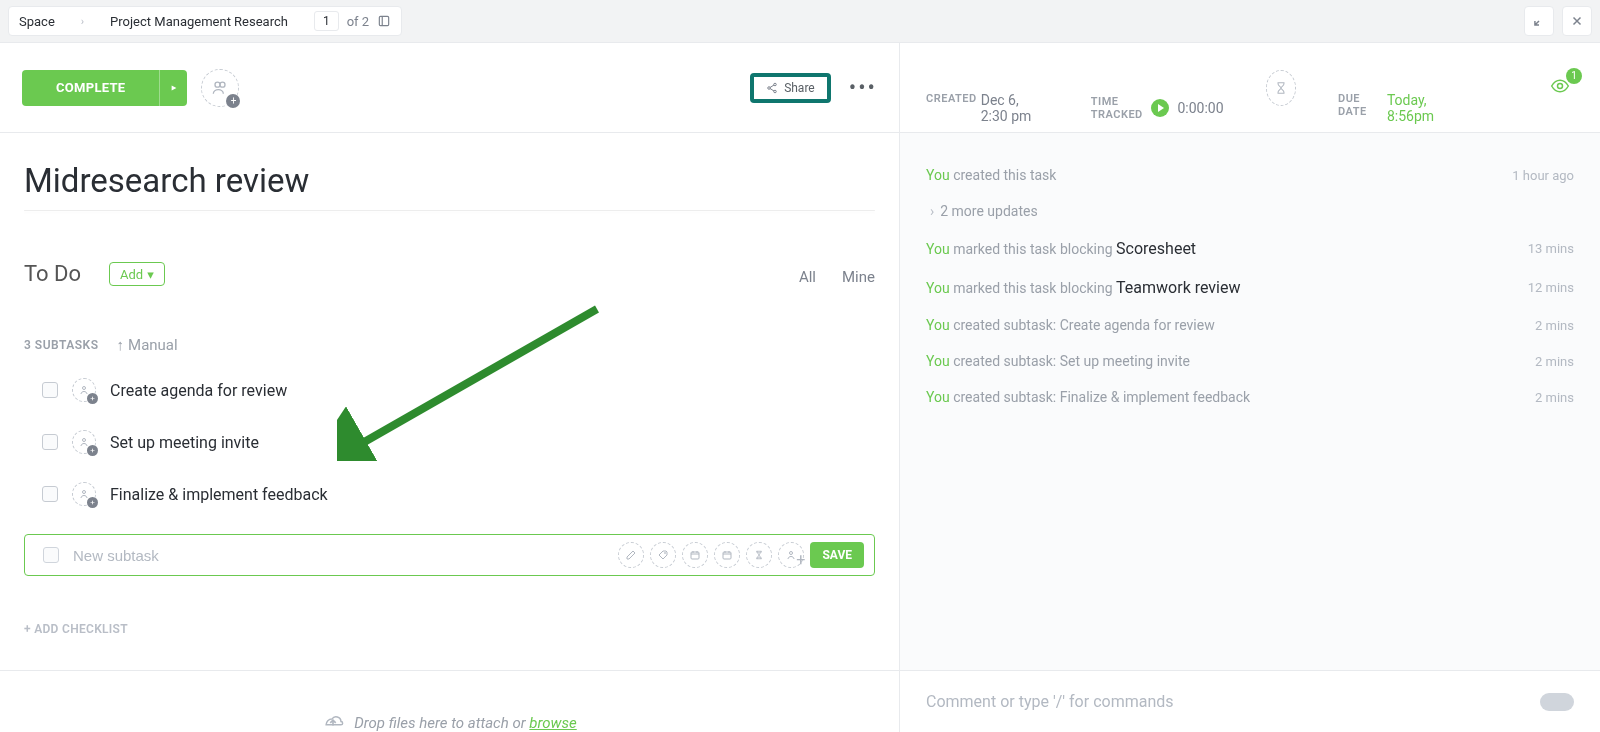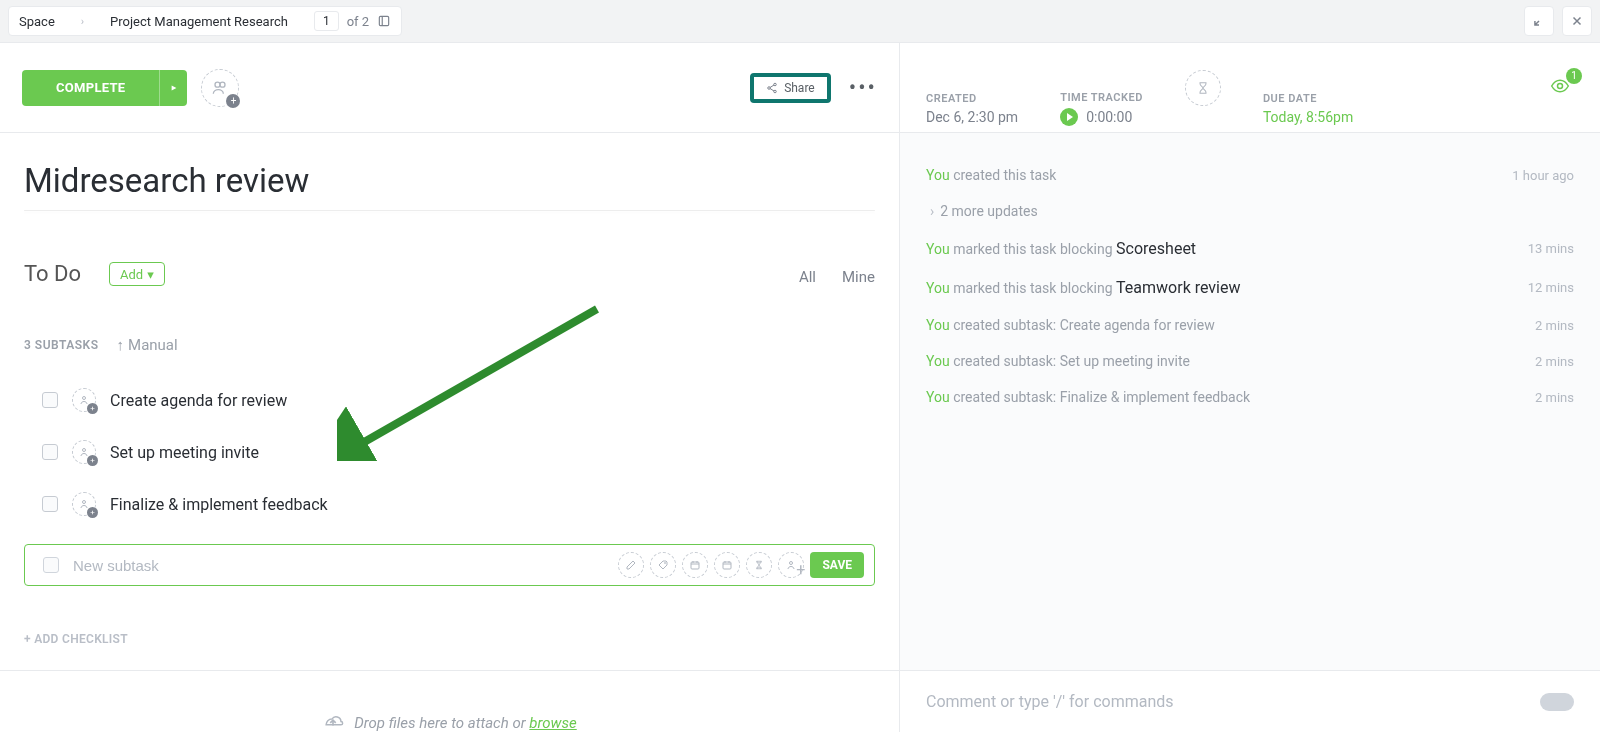--- a/index.html
+++ b/index.html
@@ -34,21 +34,21 @@
   
   .left-body { flex:1; overflow:auto; padding:28px 24px 0;}
   .task-title { font-size:33px; font-weight:400; color:#2a2e34; margin-bottom:10px;}
   .flat-line { height:1px; background:#ededed; box-shadow:0 2px 3px rgba(0,0,0,0.03); margin-bottom:50px; border-radius:2px;}
   
   .todo-header { display:flex; align-items:flex-end; gap:28px; margin-bottom:50px;}
   .todo-title { font-size:22px; color:#555;}
   .add-chip { border:1px solid #6bc950; color:#6bc950; border-radius:4px; font-size:13px; height:24px; padding:0 10px; display:flex; align-items:center; gap:4px; cursor:pointer;}
   .todo-filters { margin-left:auto; display:flex; gap:26px; color:#7c828d; font-size:15px;}
   
-  .subhead { display:flex; align-items:center; gap:18px; color:#9aa0a9; font-size:12px; font-weight:600; letter-spacing:0.5px; margin-bottom:28px;}
+  .subhead { display:flex; align-items:center; gap:18px; color:#9aa0a9; font-size:12px; font-weight:600; letter-spacing:0.5px; margin-bottom:18px;}
   .subhead .manual { color:#9aa0a9; font-size:15px; font-weight:400; letter-spacing:0; display:flex; align-items:center; gap:4px;}
   
   .subtask { display:flex; align-items:center; gap:14px; padding:6px 0 22px 18px; font-size:16px; color:#2a2e34;}
   .cb { width:16px; height:16px; border:1.5px solid #c6cbd2; border-radius:3px; background:#fafbfc;}
   .mini-assign { width:24px; height:24px; border-radius:50%; border:1.3px dashed #c6cbd2; position:relative; display:flex; align-items:center; justify-content:center; color:#b1b7c0;}
   .mini-assign .mini-plus { position:absolute; right:-3px; bottom:-3px; width:11px; height:11px; border-radius:50%; background:#7c828d; color:#fff; font-size:8px; display:flex; align-items:center; justify-content:center;}
   
   .new-subtask { border:1.5px solid #6bc950; border-radius:4px; height:42px; display:flex; align-items:center; padding:0 10px 0 18px; gap:14px; margin-top:6px;}
   .new-subtask .cb { border-color:#d0d5dc;}
   .new-subtask input { flex:1; border:none; outline:none; font-size:15px; color:#2a2e34;}
@@ -58,21 +58,21 @@
   .save-btn { background:#6bc950; color:#fff; font-weight:700; font-size:12px; border-radius:4px; height:26px; padding:11px 12px; display:flex; align-items:center;}
   
   .add-checklist { color:#b9bec7; font-size:12px; font-weight:600; letter-spacing:0.3px; margin:46px 0 40px;}
   
   
   .dropzone { height:62px; border-top:1px solid #e8eaed; display:flex; align-items:flex-end; justify-content:center; gap:10px; color:#9aa0a9; font-size:15px; font-style:italic;}
   .dropzone .browse { color:#6bc950; text-decoration:underline;}
   
   
   .right-head { height:90px; background:#fff; border-bottom:1px solid #e8eaed; display:flex; align-items:center; padding:0 26px; gap:42px;}
-  .rh-block { display:flex; flex-direction:column; gap:4px;margin-top:41px;}
+  .rh-block { display:flex; flex-direction:row; gap:4px;margin-top:41px;}
   .rh-label { font-size:11px; color:#9aa0a9; letter-spacing:0.5px; font-weight:600;}
   .rh-value { font-size:14px; color:#7c828d;}
   .rh-time { display:flex; align-items:center; gap:8px;}
   .play-dot { width:18px; height:18px; border-radius:50%; background:#6bc950; display:flex; align-items:center; justify-content:center;}
   .play-dot::after { content:""; border-left:6px solid #fff; border-top:4px solid transparent; border-bottom:4px solid transparent; margin-left:1px;}
   .hourglass-circ { width:36px; height:36px; border-radius:50%; border:1.5px dashed #c6cbd2; display:flex; align-items:center; justify-content:center; color:#b1b7c0;}
   .rh-due .rh-value { color:#6bc950;}
   .rh-spacer { flex:1;}
   .watch-eye { color:#6bc950; position:relative;}
   .watch-eye .count { position:absolute; top:-8px; right:-8px; width:16px; height:16px; border-radius:50%; background:#6bc950; color:#fff; font-size:10px; display:flex; align-items:center; justify-content:center;}

